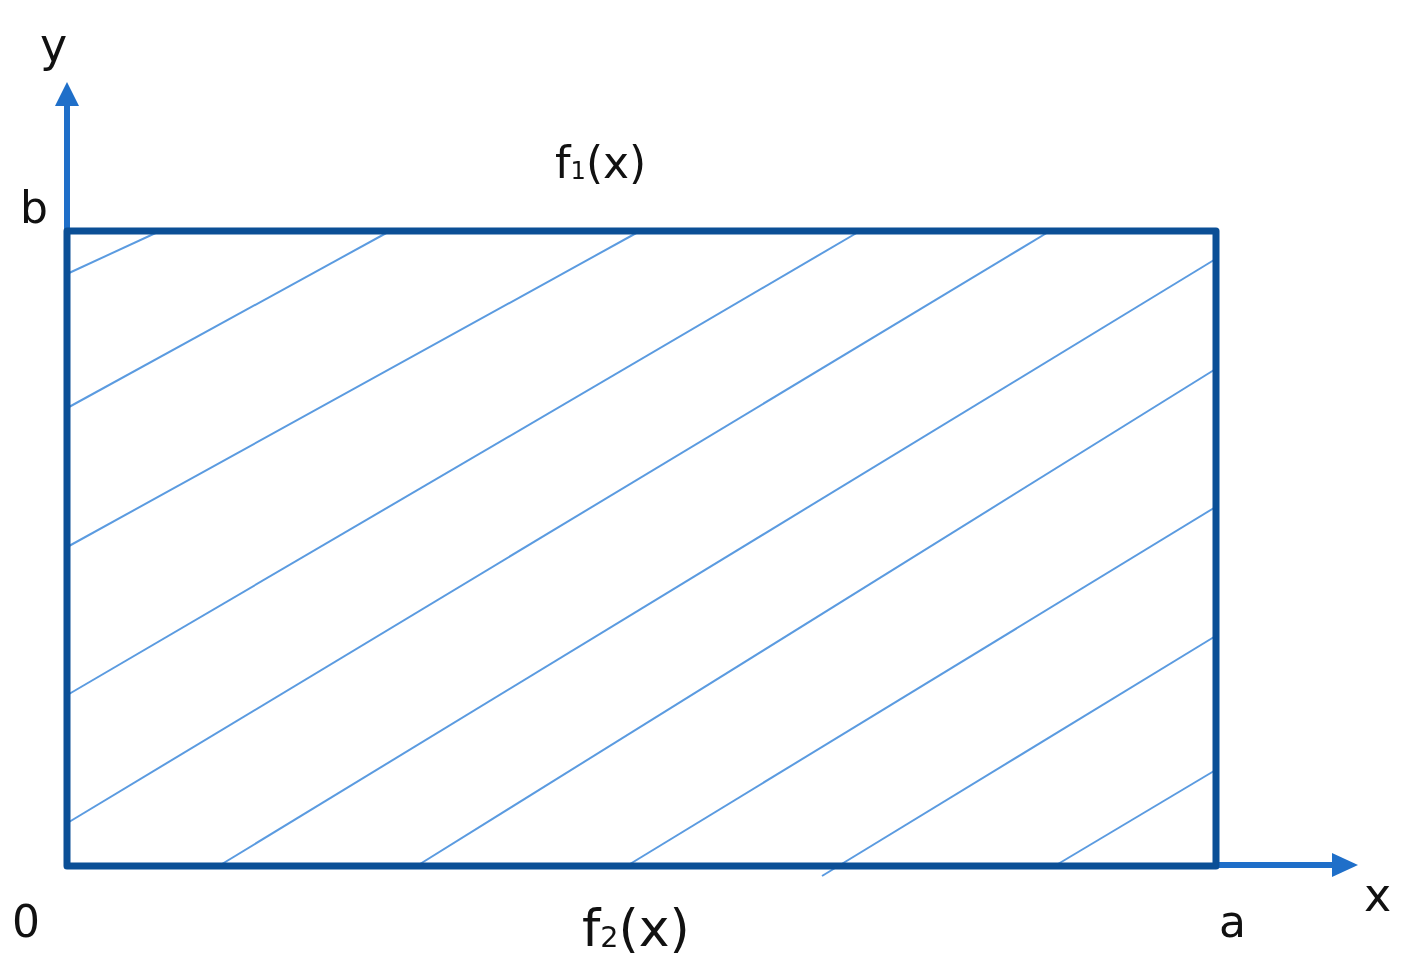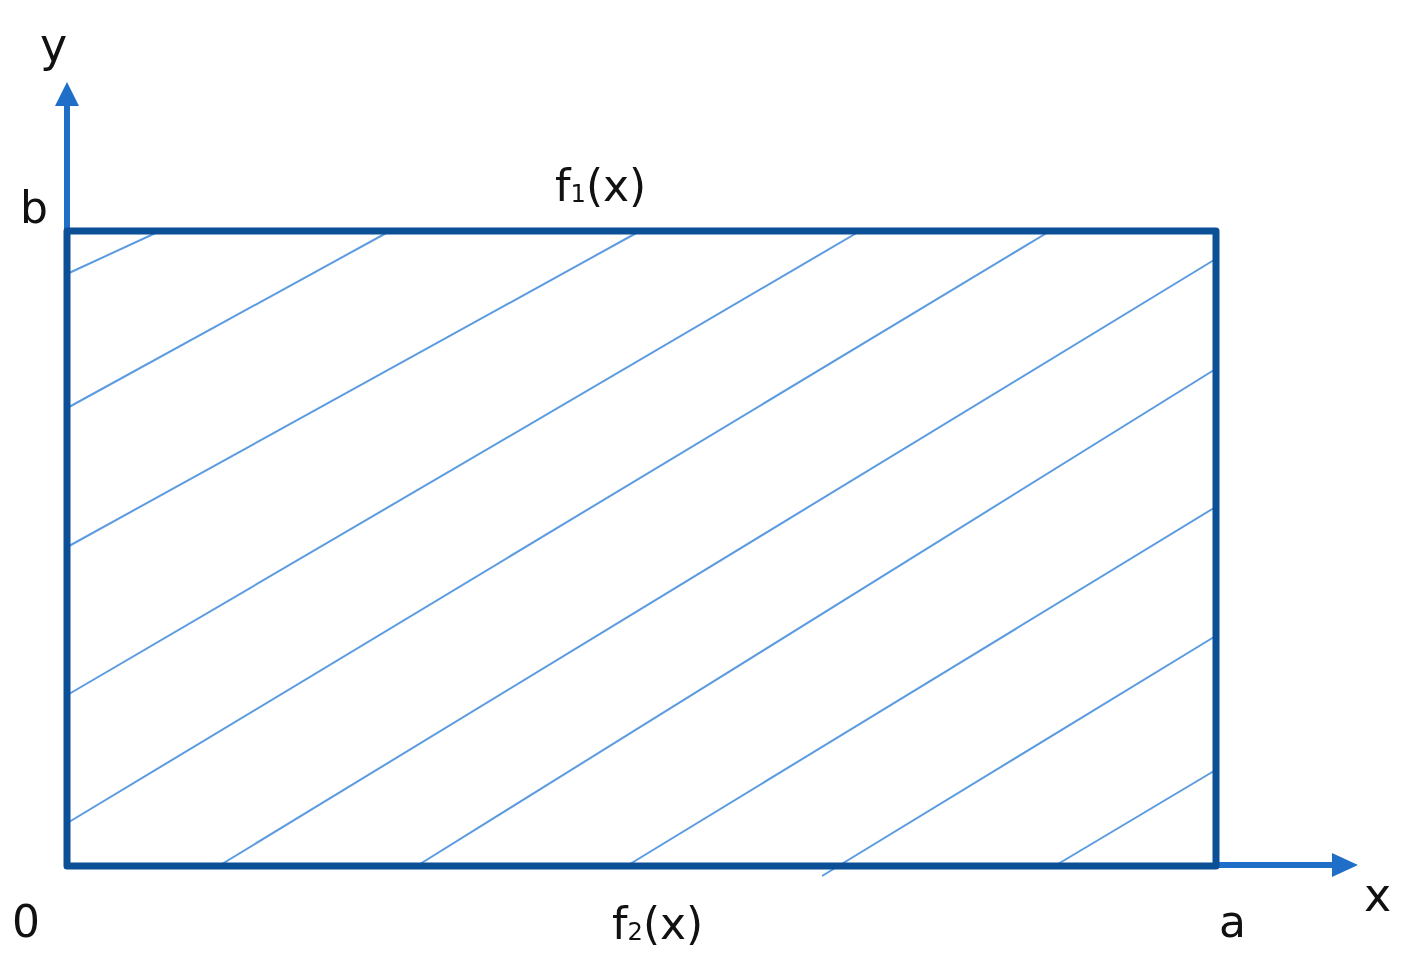--- a/index.html
+++ b/index.html
@@ -39,21 +39,21 @@
   <g>
     <line x1="1216" y1="865" x2="1334" y2="865" stroke="#1f6fc9" stroke-width="6"></line>
     <polygon points="1332,853 1358,865 1332,877" fill="#1f6fc9"></polygon>
   </g>
 
   <rect x="67" y="231" width="1149" height="635" fill="none" stroke="#0b4f96" stroke-width="7" stroke-linejoin="round"></rect>
 </svg>
 
 <div class="lbl" style="left:40px; top:22px; font-size:46px;">y</div>
 <div class="lbl" style="left:20px; top:186px; font-size:44px;">b</div>
-<div class="lbl" style="left:555px; top:164px; font-size:44px;">
+<div class="lbl" style="left:555px; top:141px; font-size:44px;">
   <span>f</span><sub>1</sub><span>(x)</span>
 </div>
 <div class="lbl" style="left:12px; top:900px; font-size:44px;">0</div>
-<div class="lbl" style="left:612px; top:902px; font-size:44px;">
+<div class="lbl" style="left:582px; top:902px; font-size:52px;">
   <span>f</span><sub>2</sub><span>(x)</span>
 </div>
 <div class="lbl" style="left:1219px; top:900px; font-size:44px;">a</div>
 <div class="lbl" style="left:1364px; top:872px; font-size:46px;">x</div>
 
 </body></html>

